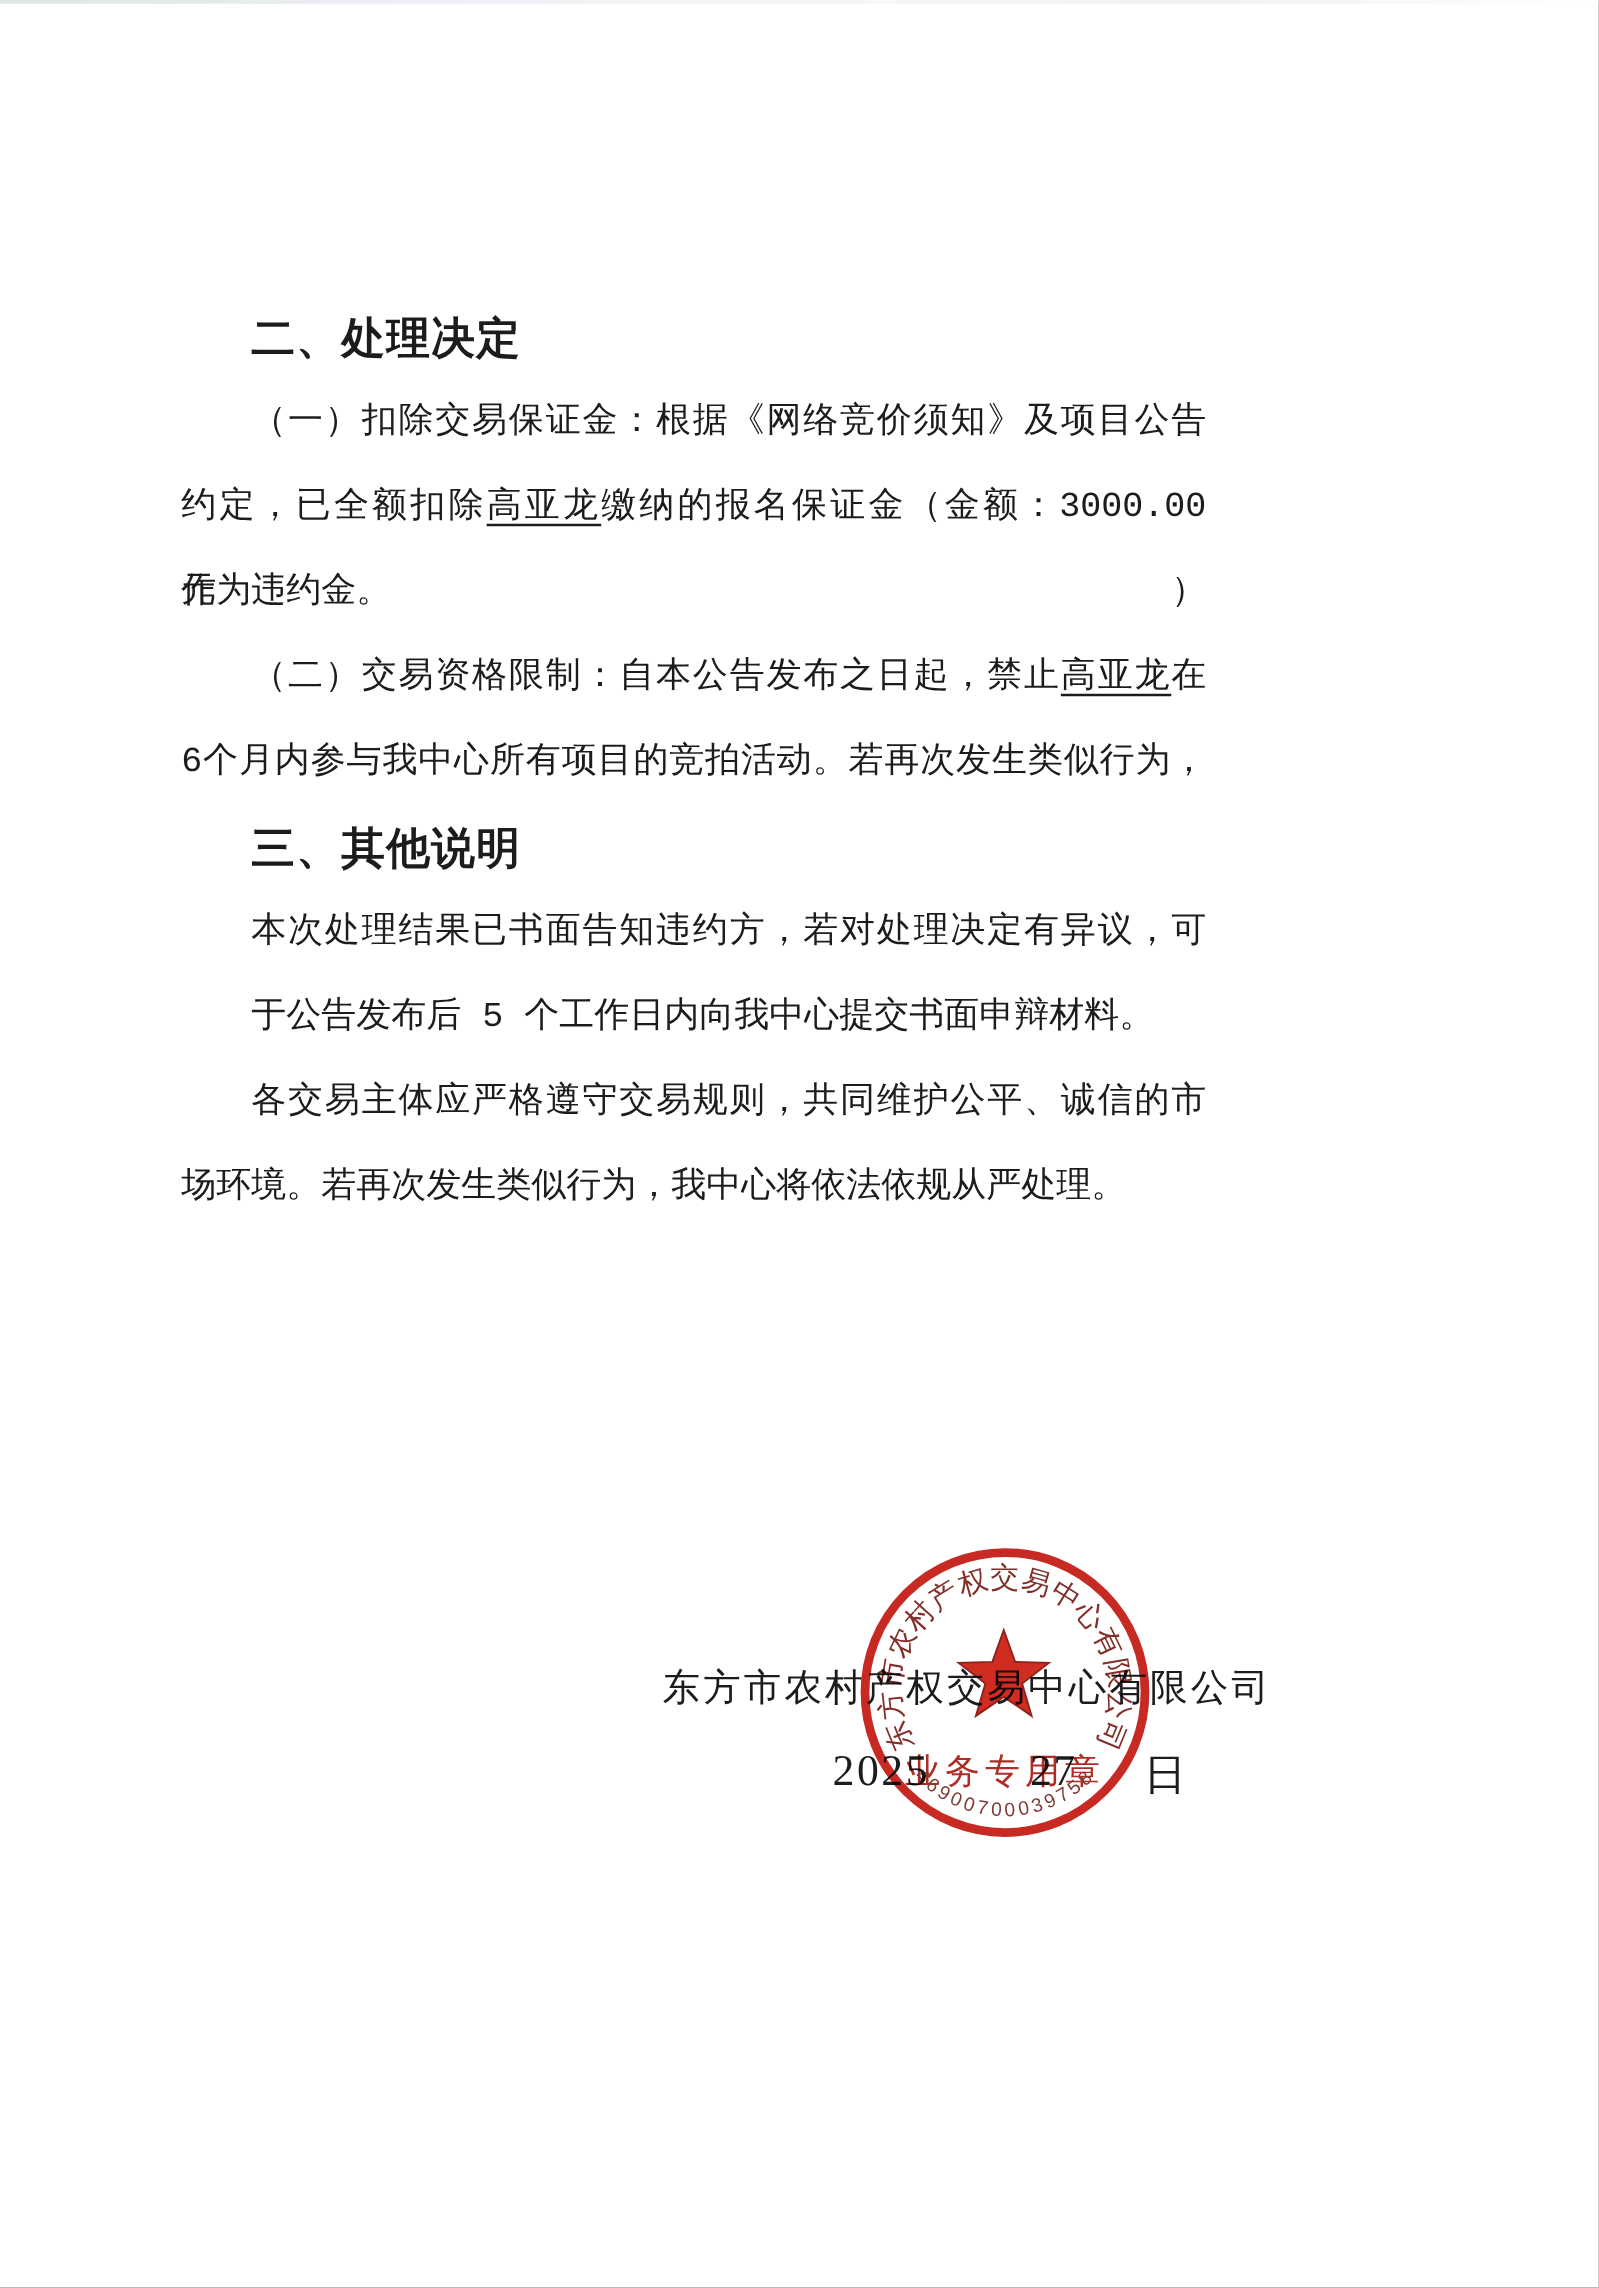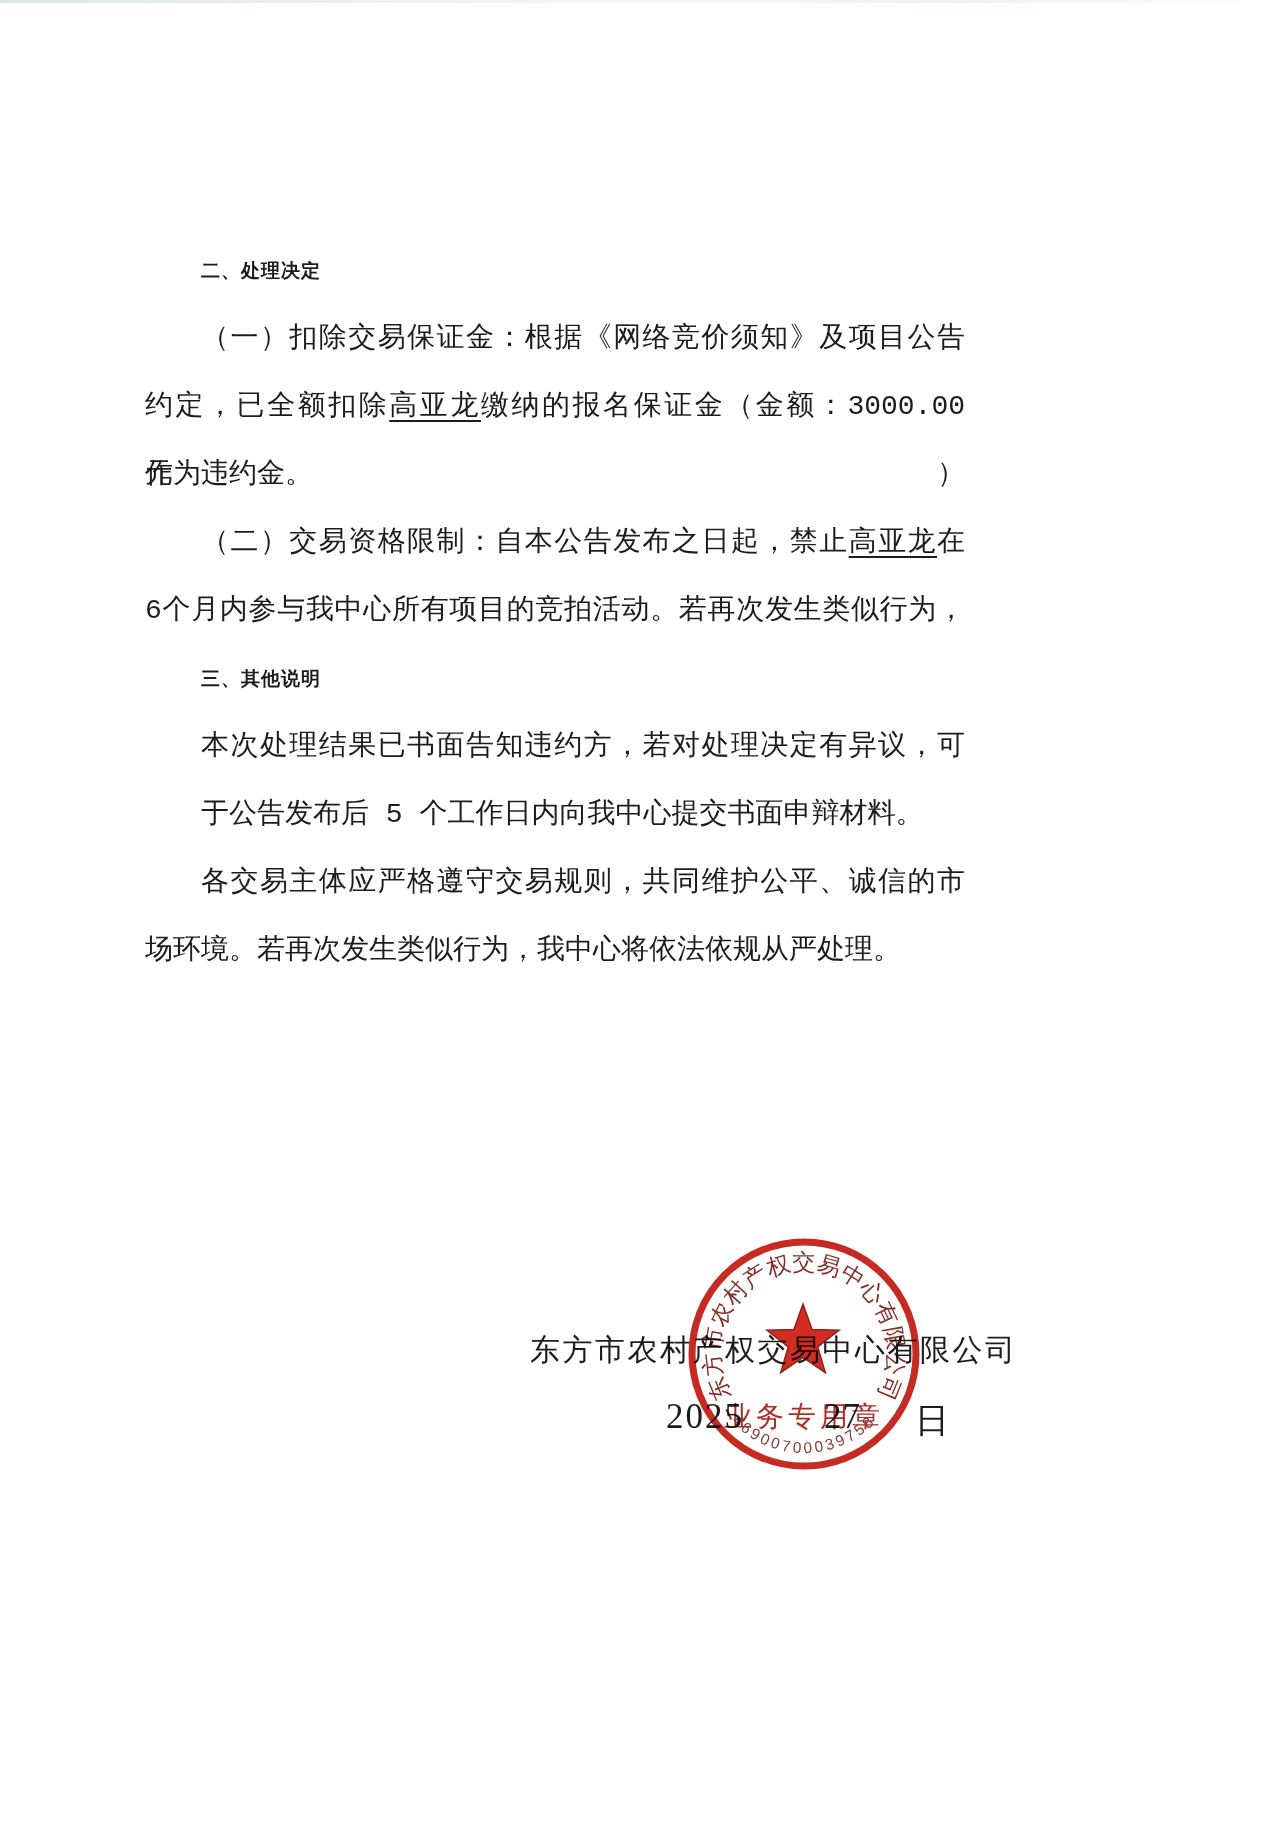--- a/index.html
+++ b/index.html
@@ -11,21 +11,21 @@
   .scan-line {
     position:absolute; left:0; top:0; width:1279px; height:3px;
     background:linear-gradient(90deg,#bcd4cf,#e6e2ef 30%,#f3f0ec 55%,#dfe8e4 75%,#ffffff);
     opacity:.55;
   }
   .doc-body { position:absolute; left:145px; top:237px; width:820px; font-size:28px; }
   .line { height:68px; line-height:68px;font-family:Liberation Mono, monospace; }
   .line.j { text-align:justify; text-align-last:justify; }
   .indent { text-indent:56px; }
   .heading {
-    font-weight:bold; font-size:19px;
+    font-weight:bold; font-size:35px;
     font-family:"Liberation Sans", sans-serif;
     letter-spacing:1px;
   }
   .u { text-decoration:underline; text-decoration-thickness:2px; text-underline-offset:6px; }
   .company-line {
     position:absolute; left:530px; top:1330px;
     font-size:30px; letter-spacing:2.5px; white-space:nowrap;
   }
   .date-line { position:absolute; left:0; top:1394px; width:1279px; height:50px; }
   .date-line span { position:absolute; font-size:35px; line-height:46px; }

